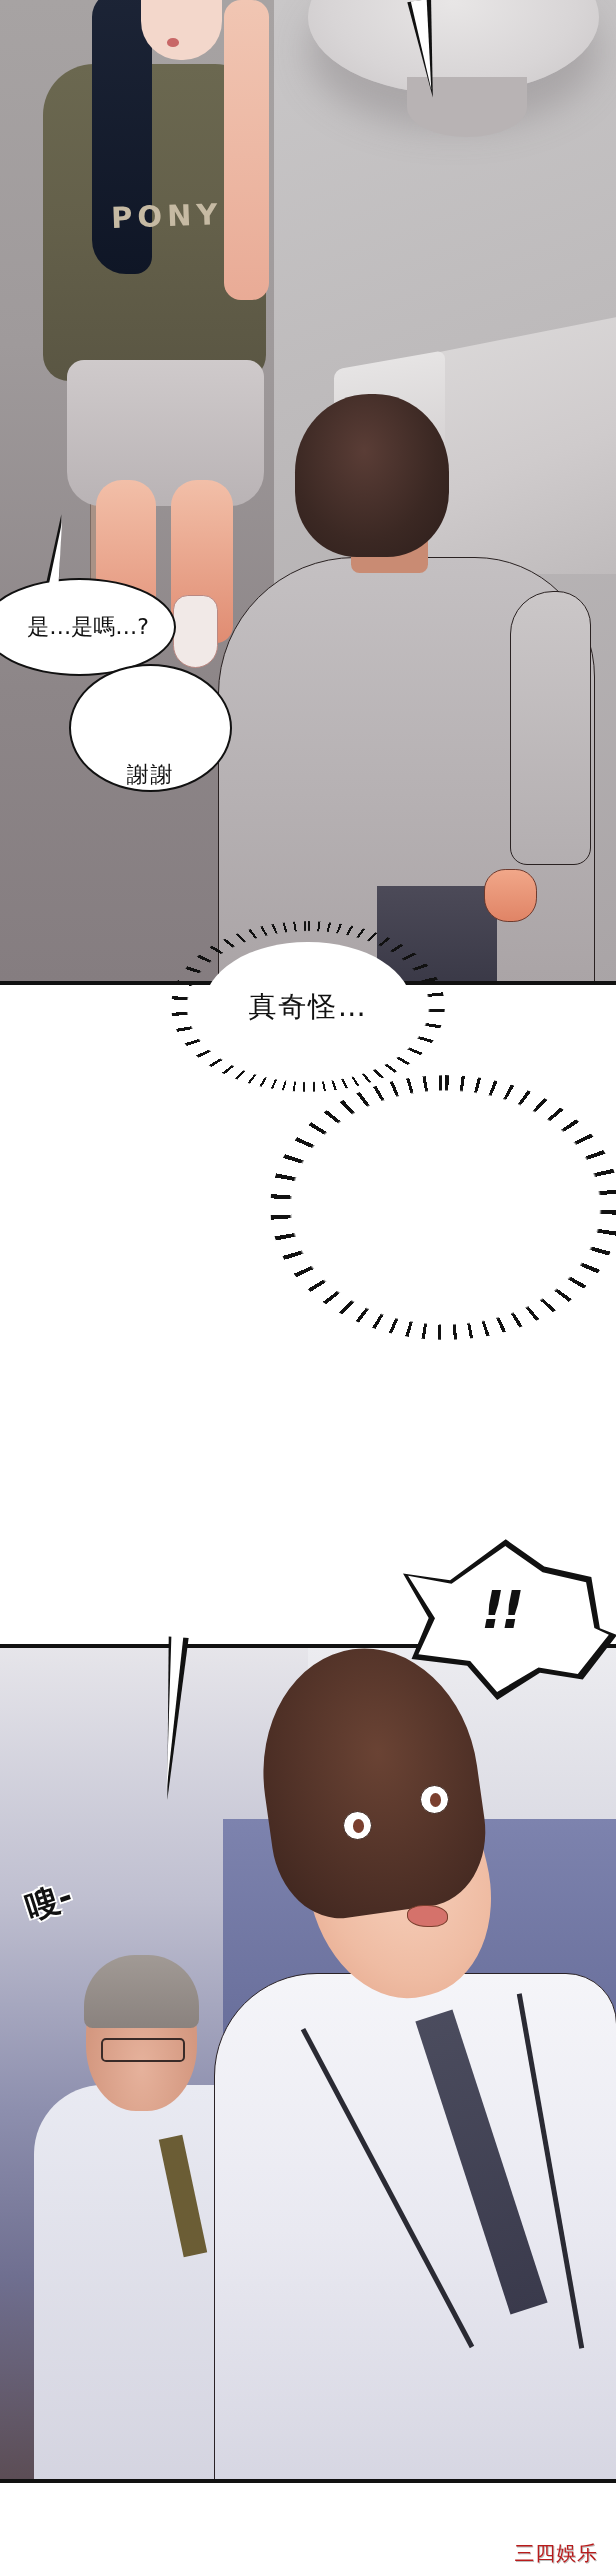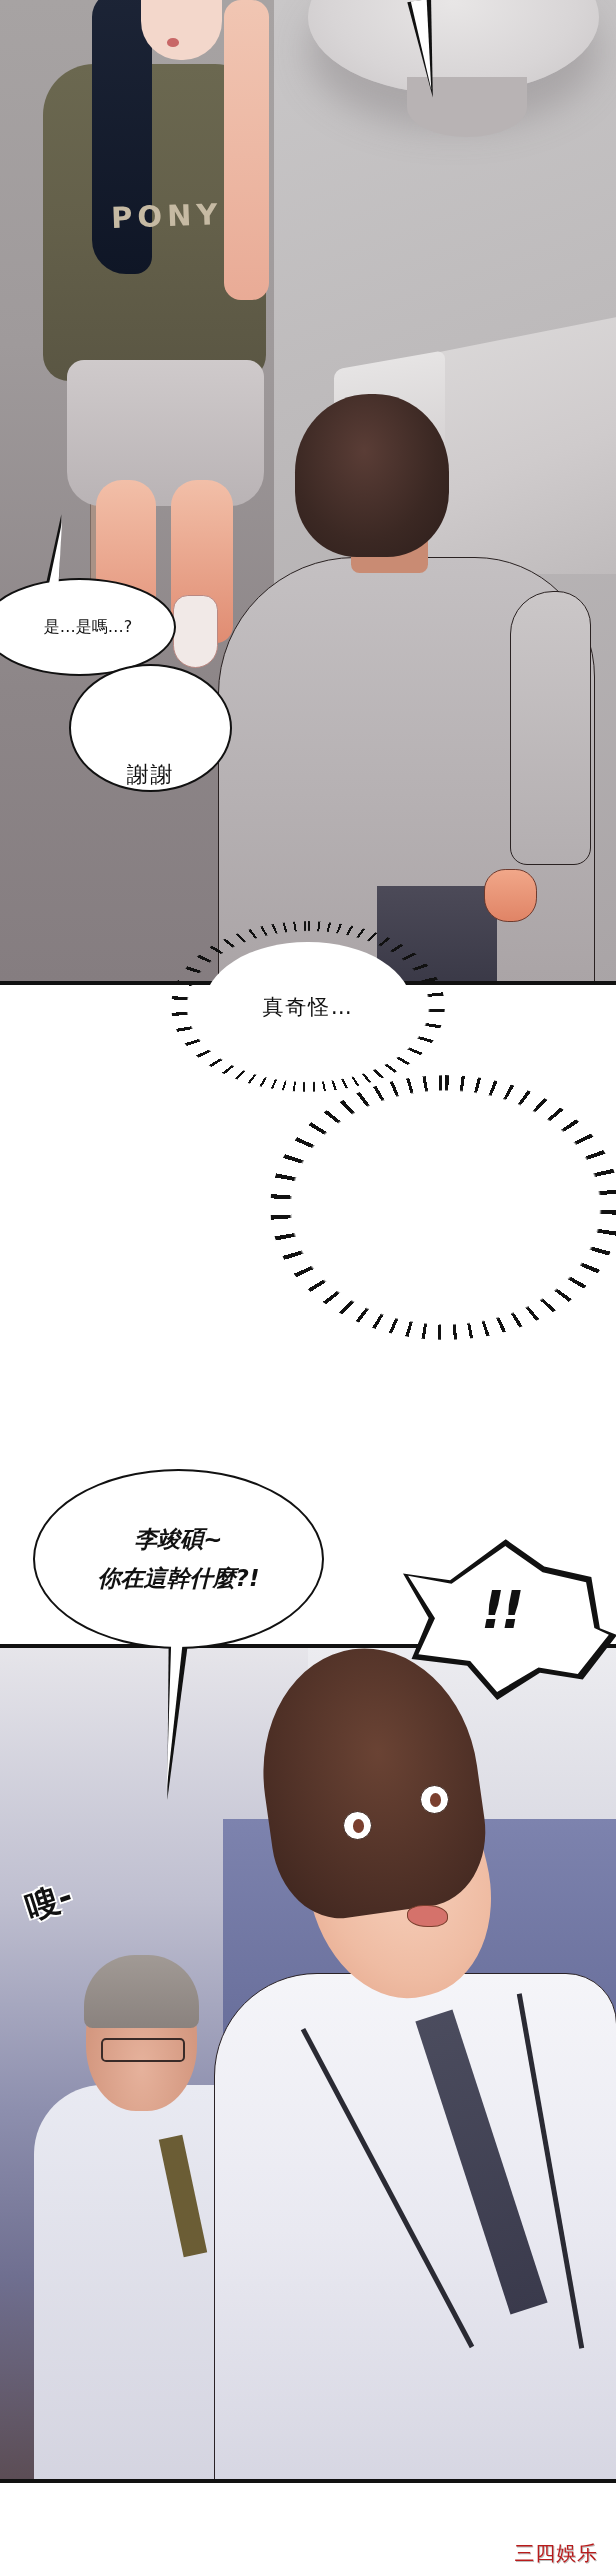--- a/index.html
+++ b/index.html
@@ -135,21 +135,21 @@
     border-bottom: 77px solid #111;
     transform: rotate(8deg);
   }
   .bubble-1-tail-inner {
     position: absolute; left: 52px; top: 522px; width: 0; height: 0;
     border-left: 5.1px solid transparent; border-right: 6px solid transparent;
     border-bottom: 72px solid #fff;
     transform: rotate(8deg);
   }
   .bubble-2 { left: 69px; top: 664px; width: 163px; height: 128px; border-radius: 50%; align-items: flex-end; }
-  .bubble-text-1 { font-size: 16px; padding-left: 17px; }
+  .bubble-text-1 { font-size: 22px; padding-left: 17px; }
   .bubble-text-2 { font-size: 22px; letter-spacing: 1.7px; }
 
   .top-tail {
     position: absolute; left: 414px; top: 0; width: 0; height: 0;
     border-left: 12px solid transparent; border-right: 12px solid transparent;
     border-top: 98px solid #111;
     transform: rotate(-8deg);
   }
   .top-tail-inner {
     position: absolute; left: 417px; top: 0; width: 0; height: 0;
@@ -171,21 +171,21 @@
             mask: radial-gradient(ellipse at center, transparent 0 62%, #000 63% 78%, transparent 79%);
   }
   .burst-fill {
     position: absolute; left: 12%; top: 12%; right: 12%; bottom: 12%;
     background: radial-gradient(ellipse at center, #fff 0 75%, rgba(255,255,255,0) 100%);
     border-radius: 50%;
   }
   .burst-1 { left: 171px; top: 921px; width: 274px; height: 171px; }
   .burst-2 { left: 270px; top: 1075px; width: 351px; height: 265px; }
   .burst-text { position: relative; z-index: 2; }
-  .burst-text-1 { font-size: 21px; letter-spacing: 1.7px; }
+  .burst-text-1 { font-size: 28px; letter-spacing: 1.7px; }
   .burst-text-2 { font-size: 21.4px; line-height: 32px; letter-spacing: 0.9px; }
 
   
   .panel2 {
     position: absolute; left: 0; top: 1644px; width: 617px; height: 839px;
     background: linear-gradient(180deg, #ececf0 0%, #d9d9e2 25%, #8f95b6 55%, #6a6f98 80%, #5a5a7c 100%);
     border-top: 4.3px solid #111; border-bottom: 4.3px solid #111;
     overflow: hidden;
   }
   .p2-wall-block {
@@ -369,26 +369,20 @@
     <div class="p2-man1-face"></div>
     <div class="p2-man1-hair"></div>
     <div class="p2-eye p2-eye-l"></div>
     <div class="p2-eye p2-eye-r"></div>
     <div class="p2-mouth"></div>
   </div>
 
   <div class="sfx-text">嗖-</div>
 
   <div class="bubble-3-tail"></div>
-  <div class="bubble bubble-3">
-    <div class="bubble-3-text">
-      <div>李竣碩~</div>
-      <div>你在這幹什麼?!</div>
-    </div>
-  </div>
   <div class="bubble-3-tail-inner"></div>
 
   <div class="exclaim"></div>
   <div class="exclaim-inner">
     <span class="exclaim-text">!!</span>
   </div>
 
   <div class="watermark">三四娛乐</div>
 </div>
 

